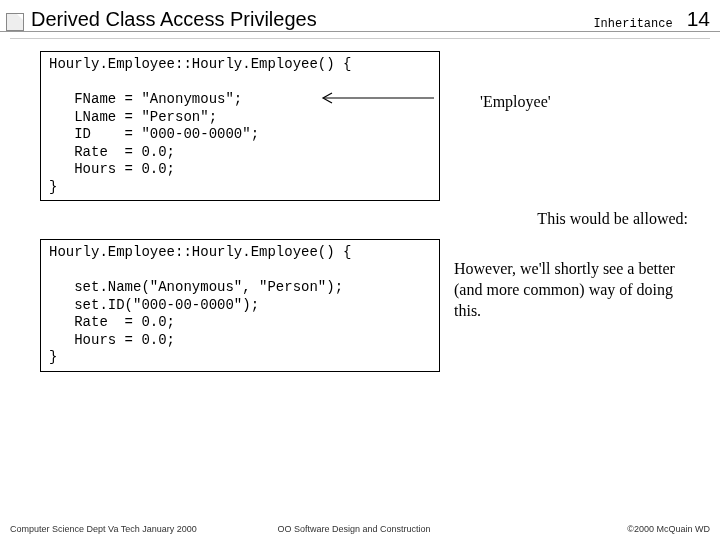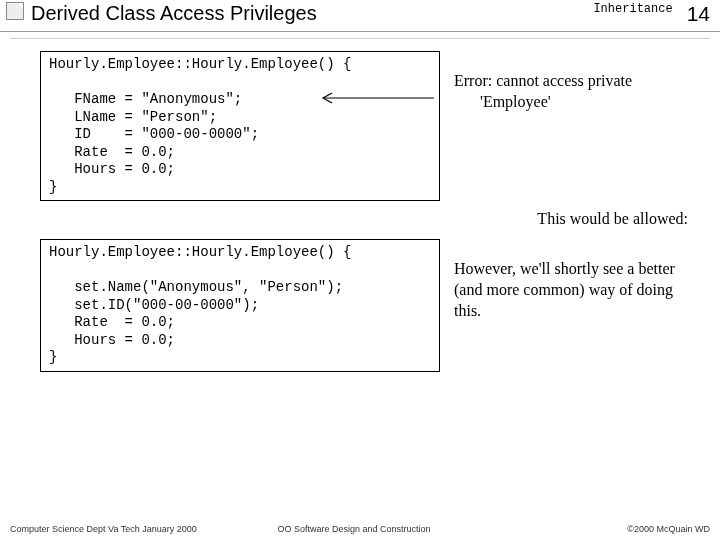--- a/index.html
+++ b/index.html
@@ -7,21 +7,21 @@
     margin: 0;
     width: 720px;
     height: 540px;
     font-family: Georgia, 'Times New Roman', serif;
     background: #fff;
     position: relative;
     overflow: hidden;
   }
   .header {
     display: flex;
-    align-items: flex-start;
+    align-items: flex-end;
     padding: 2px 10px 0 6px;
     font-size: 20px;
     border-bottom: 1px solid #999;
     height: 32px;
   }
   .header-icon {
     width: 18px;
     height: 18px;
     border: 1px solid #888;
     background: #eee;
@@ -112,21 +112,21 @@
    Rate  = 0.0;
    Hours = 0.0;
 }</div>
     <div class="arrow">
       <svg width="120" height="14" viewBox="0 0 120 14">
         <line x1="10" y1="7" x2="120" y2="7" stroke="#000" stroke-width="1.2"></line>
         <polyline points="18,2 9,7 18,12" fill="none" stroke="#000" stroke-width="1.2"></polyline>
       </svg>
     </div>
     <div class="note">
-      <span>Error:  cannot access private</span><br>
+      <br>
       <span class="indent">'Employee'</span>
     </div>
   </div>
 
   <div class="between">This would be allowed:</div>
 
   <div class="row">
     <div class="codebox">Hourly.Employee::Hourly.Employee() {
 
    set.Name("Anonymous", "Person");

